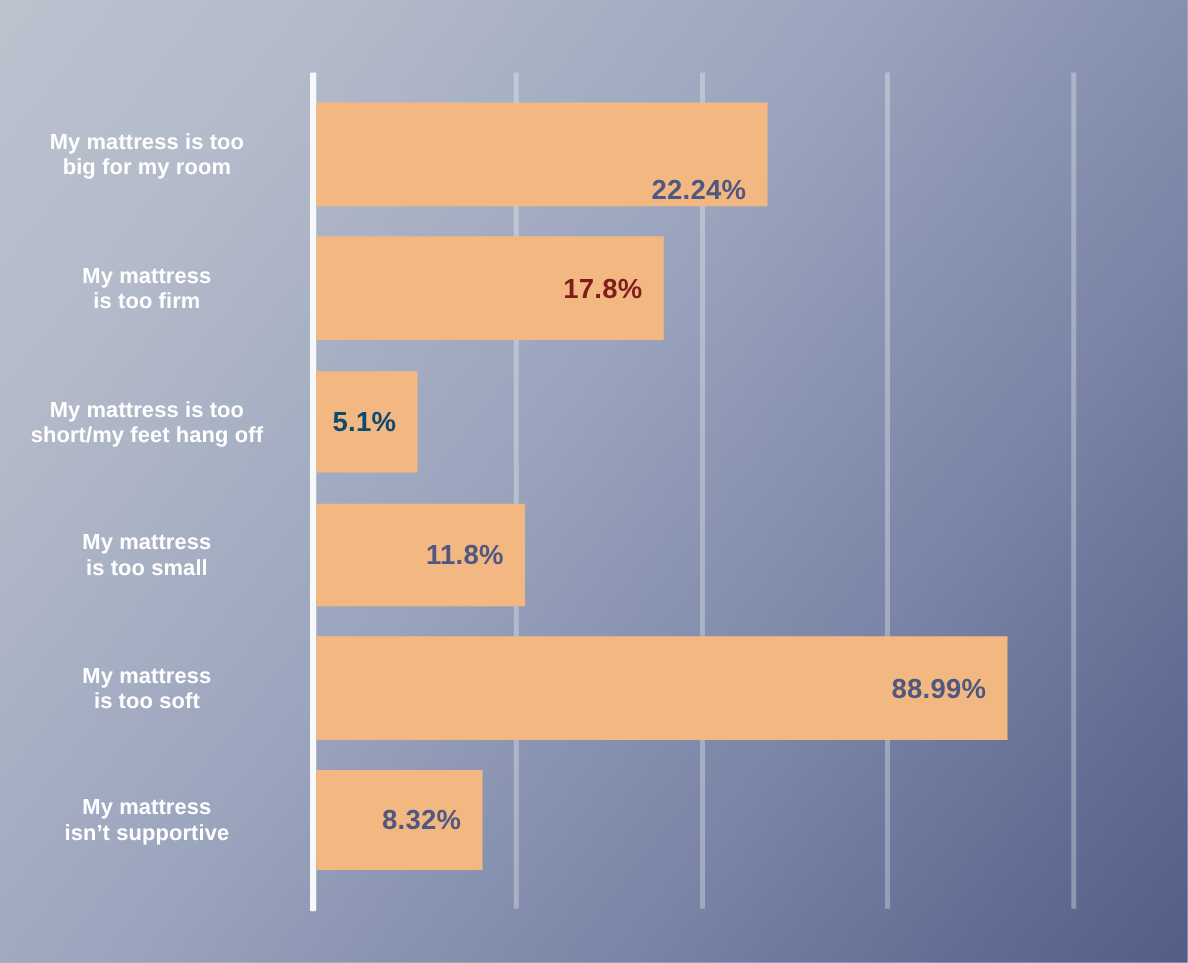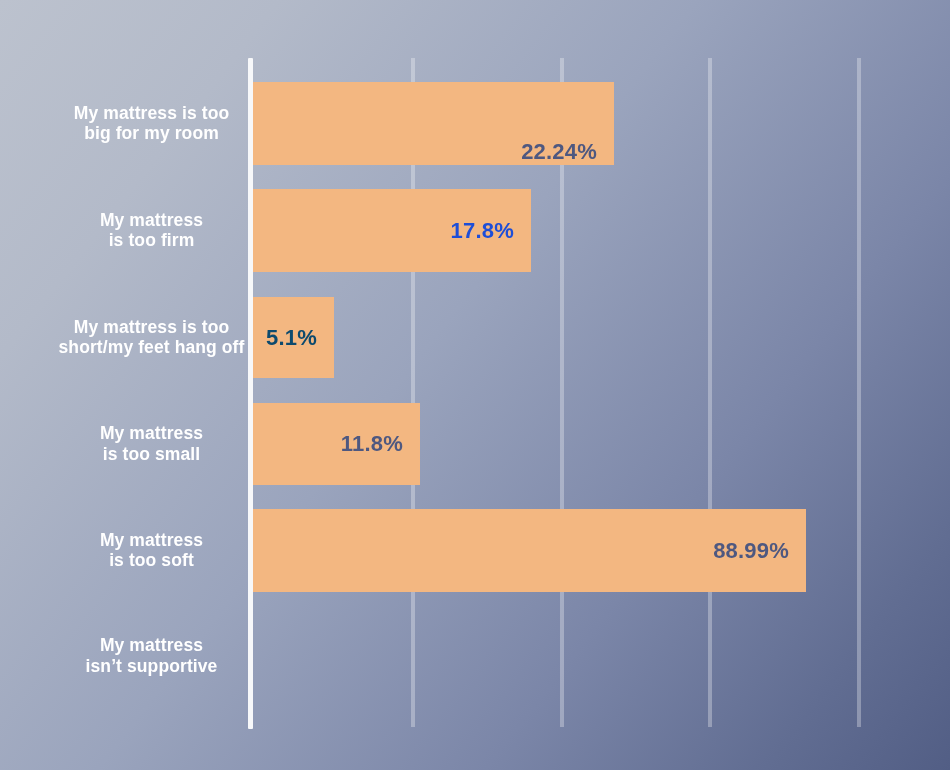--- a/index.html
+++ b/index.html
@@ -57,21 +57,20 @@
     width: 235px;
     text-align: center;
     color: #ffffff;
     font-size: 17.5px;
     font-weight: bold;
     line-height: 1.18;
     letter-spacing: 0.1px;
     top: 50%;
     transform: translateY(-50%);
     white-space: pre-line;
-    padding-left: 34px;
   }
   .bar {
     position: absolute;
     left: 253px;
     top: 0;
     height: 100%;
     background: #f3b781;
     display: flex;
     align-items: center;
     justify-content: flex-end;
@@ -104,21 +103,21 @@
         <div class="cat-label">My mattress is too
 big for my room</div>
         <div class="bar" style="width: 361px; background: rgb(243, 183, 129); align-items: flex-end;">
           <span class="bar-value" style="color: rgb(78, 88, 128);">22.24%</span>
         </div>
       </div>
       <div class="bar-row" style="top: 189px; height: 83px;">
         <div class="cat-label">My mattress
 is too firm</div>
         <div class="bar" style="width: 278px; background: rgb(243, 183, 129);">
-          <span class="bar-value" style="color: #1d4ed8;">17.8%</span>
+          <span class="bar-value" style="color: #7f1d1d;">17.8%</span>
         </div>
       </div>
       <div class="bar-row" style="top: 297px; height: 81px;">
         <div class="cat-label">My mattress is too
 short/my feet hang off</div>
         <div class="bar" style="width: 81px; background: rgb(243, 183, 129);">
           <span class="bar-value" style="color: #0c4a6e;">5.1%</span>
         </div>
       </div>
       <div class="bar-row" style="top: 403px; height: 82px;">
@@ -131,16 +130,19 @@
       <div class="bar-row" style="top: 509px; height: 83px;">
         <div class="cat-label">My mattress
 is too soft</div>
         <div class="bar" style="width: 553px; background: rgb(243, 183, 129);">
           <span class="bar-value" style="color: rgb(78, 88, 128);">88.99%</span>
         </div>
       </div>
       <div class="bar-row" style="top: 616px; height: 80px;">
         <div class="cat-label">My mattress
 isn’t supportive</div>
+        <div class="bar" style="width: 133px; background: rgb(243, 183, 129);">
+          <span class="bar-value" style="color: rgb(78, 88, 128);">8.32%</span>
+        </div>
       </div>
     </div>
 
 </div>
 
 </body></html>

